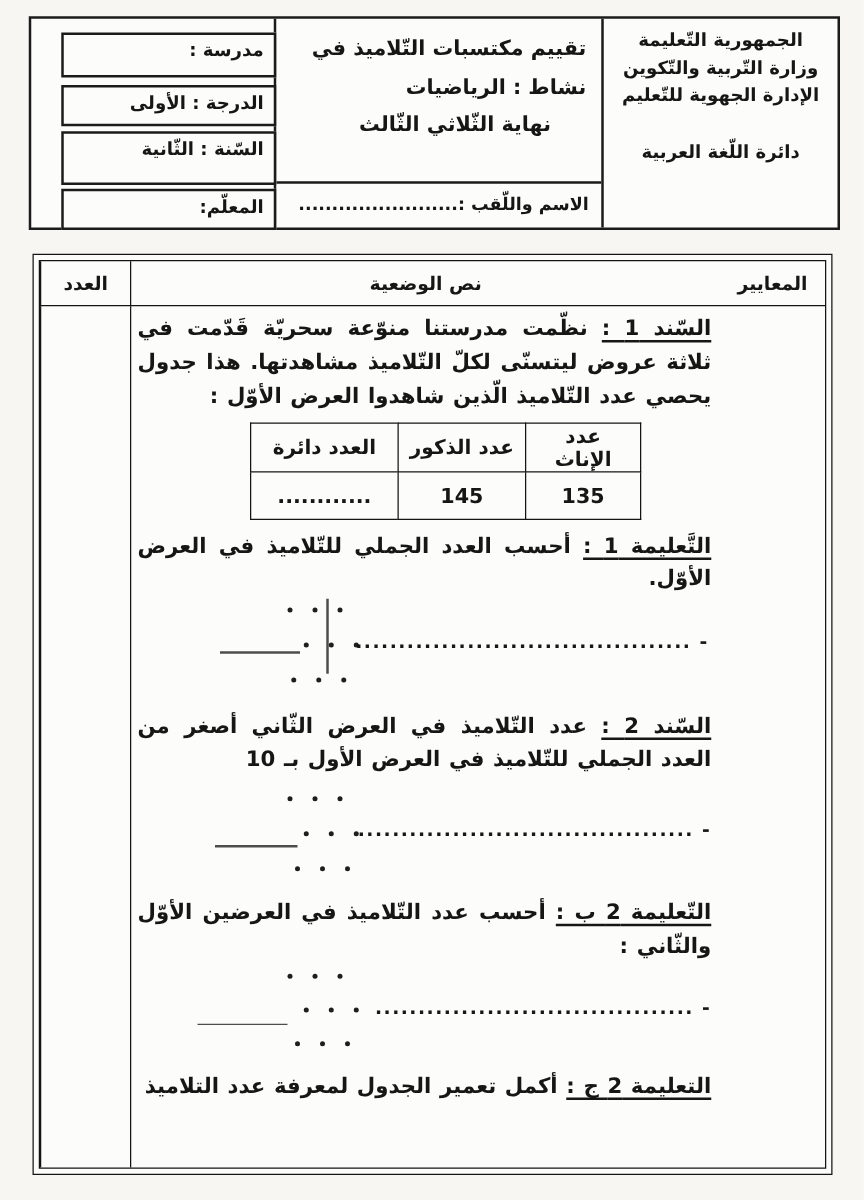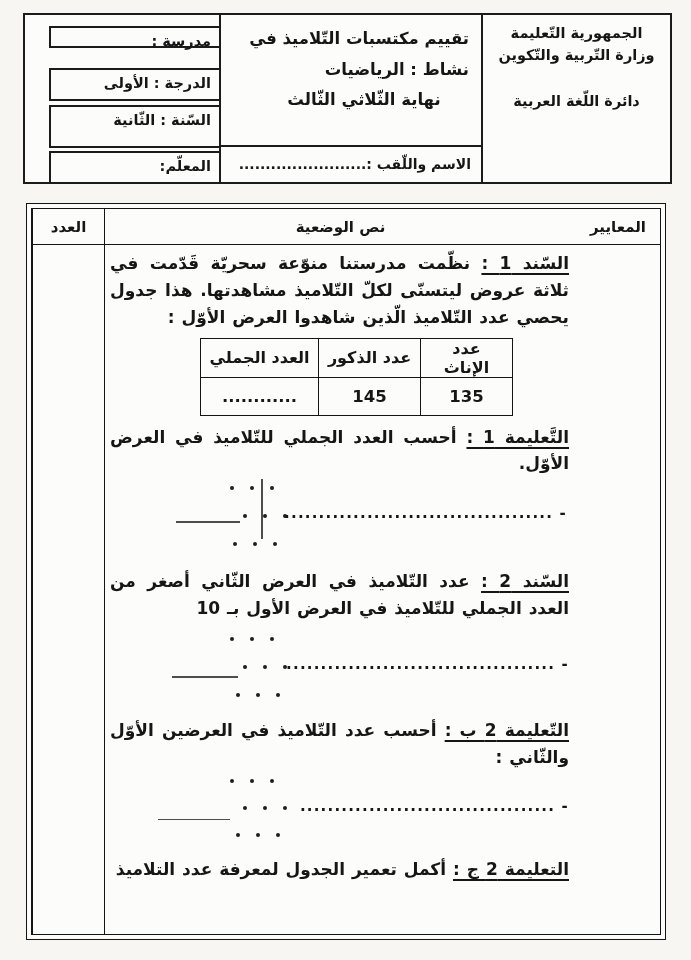--- a/index.html
+++ b/index.html
@@ -36,21 +36,21 @@
     border-top:2.5px solid #1b1b1b;box-sizing:border-box;
     font-size:14px;font-weight:600;padding:9px 10px 12px 0;letter-spacing:.5px;
   }
   .infocol{position:absolute;top:0;left:0;width:198px;height:100%;}
   .ibox{
     position:absolute;left:24px;width:172px;box-sizing:border-box;
     border:2.5px solid #1b1b1b;background:#fcfcfa;
     font-weight:700;font-size:14.5px;text-align:right;
     padding:5px 8px 0 4px;
   }
-  .ib1{top:11px;height:22px;}
+  .ib1{top:11px;height:36px;}
   .ib2{top:53px;height:33px;}
   .ib3{top:90px;height:43px;}
   .ib4{top:136px;height:33px;}
   
   .main-outer{
     position:absolute;top:203px;right:25px;width:640px;height:737px;
     border:1.5px solid #141414;padding:4px;box-sizing:border-box;background:#fcfcfa;
   }
   .main-table{
     width:100%;height:100%;border:1.5px solid #141414;box-sizing:border-box;
@@ -87,20 +87,21 @@
   }
 </style>
 </head>
 <body>
 
 <div class="header">
 
   <div class="gov">
     <div>الجمهورية التّعليمة</div>
     <div>وزارة التّربية والتّكوين</div>
+    <div>الإدارة الجهوية للتّعليم</div>
     <div class="dept">دائرة اللّغة العربية</div>
   </div>
 
   <div class="titlebox">
     <div class="title-main">
       <div class="t1">تقييم مكتسبات التّلاميذ في</div>
       <div class="t2">نشاط : الرياضيات</div>
       <div class="t3">نهاية الثّلاثي الثّالث</div>
     </div>
     <div class="name-row">الاسم واللّقب :........................</div>
@@ -126,21 +127,21 @@
     <div class="cell col-sep body-mid">
 
       <p class="p"><span class="lbl u">السّند 1 :</span> <span>نظّمت مدرستنا منوّعة سحريّة قَدّمت في ثلاثة عروض ليتسنّى لكلّ التّلاميذ مشاهدتها.</span>
         <span>هذا جدول يحصي عدد التّلاميذ الّذين شاهدوا العرض الأوّل :</span></p>
 
       <table class="dtab">
         <tbody>
             <tr class="hr">
           <td class="c1">عدد الإناث</td>
           <td class="c2">عدد الذكور</td>
-          <td class="c3">العدد الجملي</td>
+          <td class="c3">العدد دائرة</td>
         </tr>
         <tr class="vr">
           <td>135</td>
           <td>145</td>
           <td>............</td>
         </tr>
       </tbody>
         </table>
 
       <p class="p"><span class="lbl u">التَّعليمة 1 :</span> <span>أحسب العدد الجملي للتّلاميذ في العرض الأوّل.</span></p>

